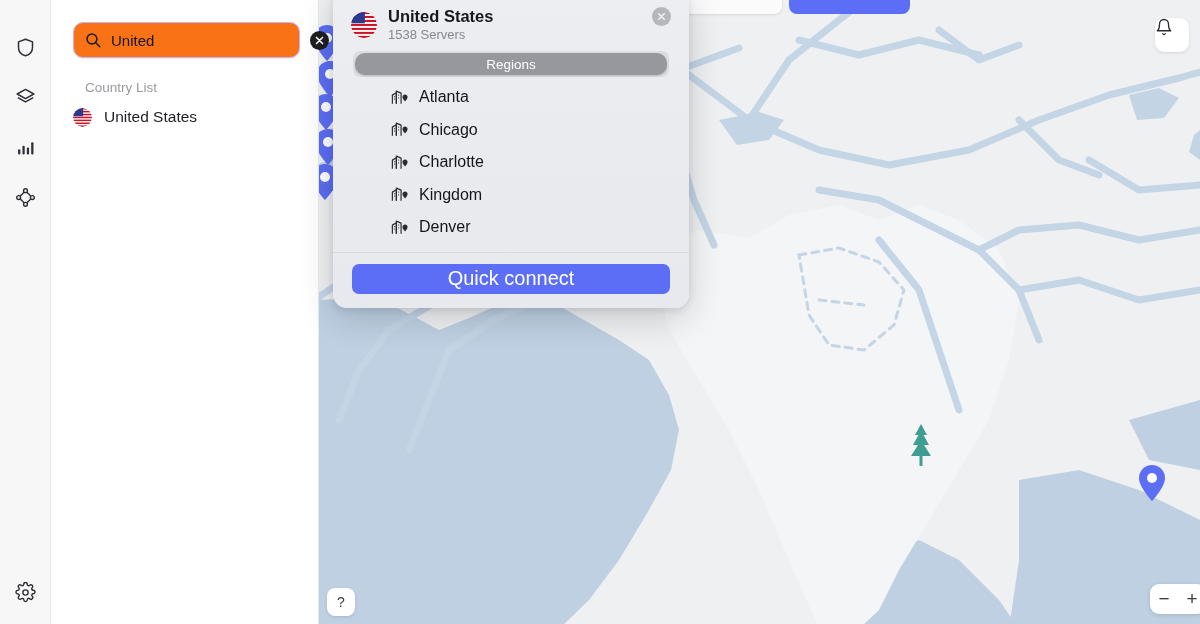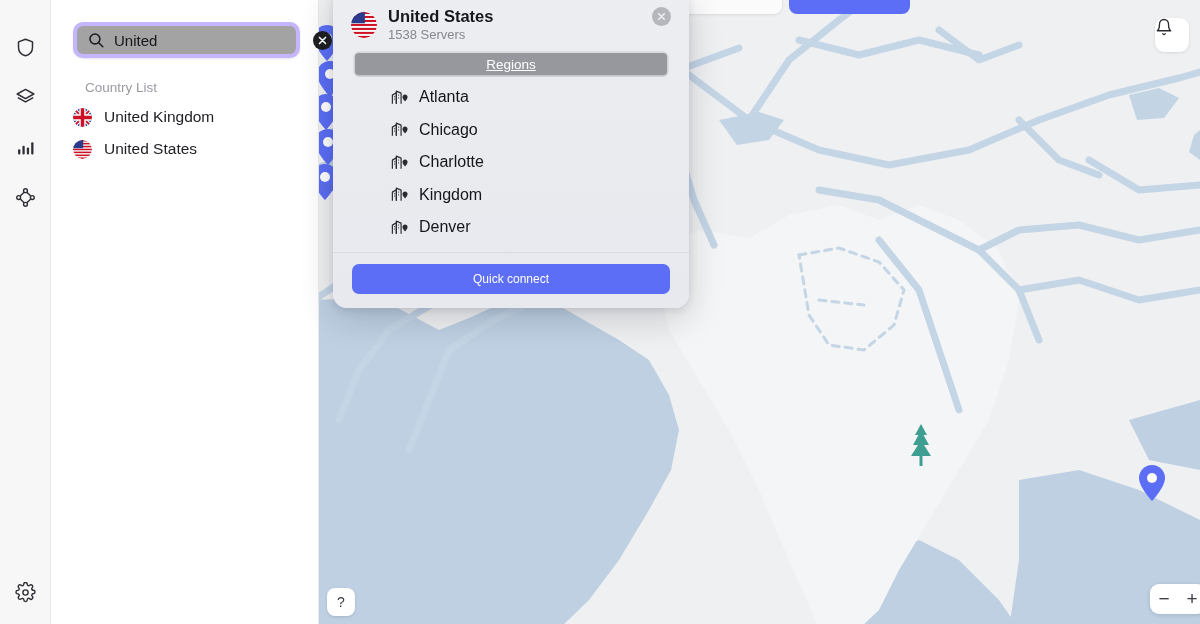--- a/index.html
+++ b/index.html
@@ -36,22 +36,22 @@
     background: #ffffff;
     border-right: 1px solid #e9eaec;
     z-index: 25;
   }
   .search-wrap {
     margin: 22px 18px 0 22px;
     position: relative;
   }
   .search-box {
     height: 36px;
-    background: #a3a3a3;
-    border: 4px solid #c4b5fd;
+    background: #f97316;
+    border: 1px solid #c4b5fd;
     border-radius: 10px;
     box-shadow: 0 1px 2px rgba(16,24,40,.06), 0 1px 3px rgba(16,24,40,.05);
     display: flex; align-items: center;
     padding: 0 8px 0 10px;
   }
   .search-icon { flex: none; width: 18px; height: 18px; color: #222; }
   .search-input {
     flex: 1 1 auto;
     border: none; outline: none;
     font-size: 15px; color: #15161a;
@@ -172,23 +172,23 @@
   .popup-close svg { width: 9px; height: 9px; color: #eceef1; }
 
   .seg {
     margin: 5px 20px 0 20px;
     height: 26px;
     background: #dcdde1;
     border-radius: 7px;
     display: flex; padding: 2px;
   }
   .seg-btn {
-    flex: 1 1 0; border-radius: 4px;
-    display: flex; align-items: center; justify-content: center;
-    font-size: 13.5px; color: #3d3e45; cursor: pointer; text-decoration: underline;
+    flex: 1 1 0; border-radius: 10px;
+    display: flex; align-items: center; justify-content: center;
+    font-size: 13.5px; color: #3d3e45; cursor: pointer;
   }
   .seg-btn.active {
     background: #97989d; color: #ffffff;
     box-shadow: 0 1px 2px rgba(16,24,40,.18);
   }
 
   .region-list { padding: 4px 0 8px 0; margin-left: 31px; }
   .region-item {
     display: flex; align-items: center; gap: 10px;
     height: 32.5px; padding: 0 20px 0 26px;
@@ -198,21 +198,21 @@
   .region-icon { flex: none; width: 19px; height: 19px; color: #2a2b31; }
 
   .popup-foot {
     border-top: 1px solid #d9dade;
     padding: 11px 19px 14px 19px;
   }
   .quick-connect {
     width: 100%; height: 30px;
     background: #5b6ef5; color: #fff;
     border: none; border-radius: 7px;
-    font-size: 12px; font-family: "Liberation Sans", sans-serif;
+    font-size: 20px; font-family: "Liberation Sans", sans-serif;
     cursor: pointer;
   }
 </style>
 </head>
 <body>
 
 <div id="app">
 
   <div class="map">
     <svg width="881" height="624" viewBox="0 0 881 624">
@@ -380,39 +380,20 @@
         <button class="clear-btn">
           <svg viewBox="0 0 12 12" fill="none" stroke="currentColor" stroke-width="2.2" stroke-linecap="round">
             <path d="M2 2 10 10M10 2 2 10"></path>
           </svg>
         </button>
       </div>
     </div>
 
     <div class="list-label">Country List</div>
 
-    <div class="country-item">
-      <span class="flag">
-        <svg width="19" height="19" viewBox="0 0 60 60">
-          <defs>
-              <clipPath id="ukc">
-                <circle cx="30" cy="30" r="30"></circle>
-              </clipPath>
-            </defs>
-          <g clip-path="url(#ukc)">
-            <rect width="60" height="60" fill="#2b3a8c"></rect>
-            <path d="M0 0 60 60M60 0 0 60" stroke="#fff" stroke-width="12"></path>
-            <path d="M0 0 60 60M60 0 0 60" stroke="#cf1126" stroke-width="6"></path>
-            <path d="M30 0v60M0 30h60" stroke="#fff" stroke-width="20"></path>
-            <path d="M30 0v60M0 30h60" stroke="#cf1126" stroke-width="11"></path>
-          </g>
-        </svg>
-      </span>
-      <span class="country-name">United Kingdom</span>
-    </div>
 
     <div class="country-item">
       <span class="flag">
         <svg width="19" height="19" viewBox="0 0 60 60">
           <defs>
               <clipPath id="usc1">
                 <circle cx="30" cy="30" r="30"></circle>
               </clipPath>
             </defs>
           <g clip-path="url(#usc1)">

